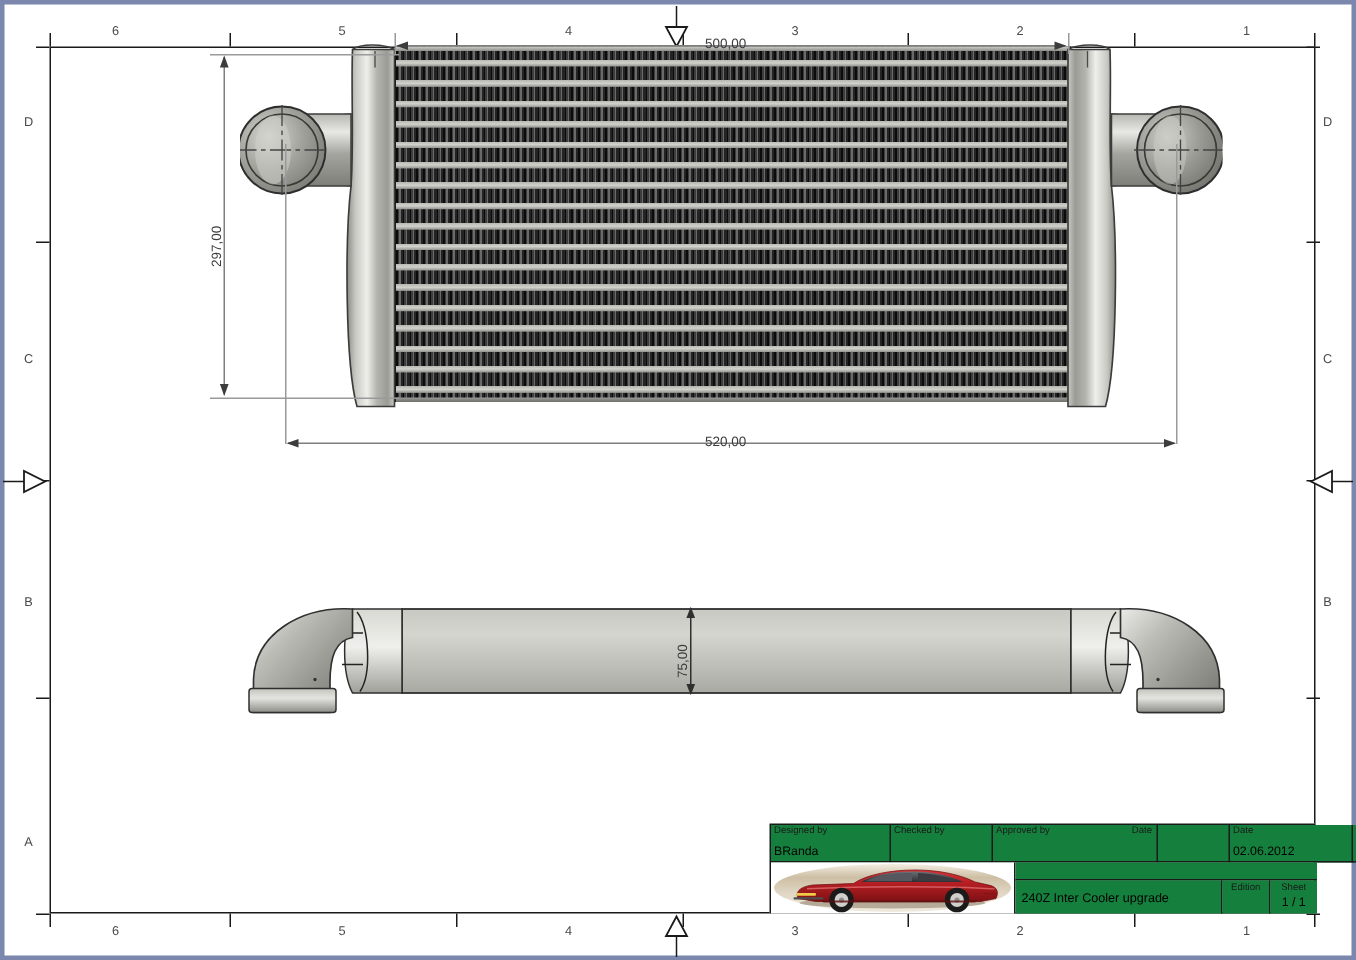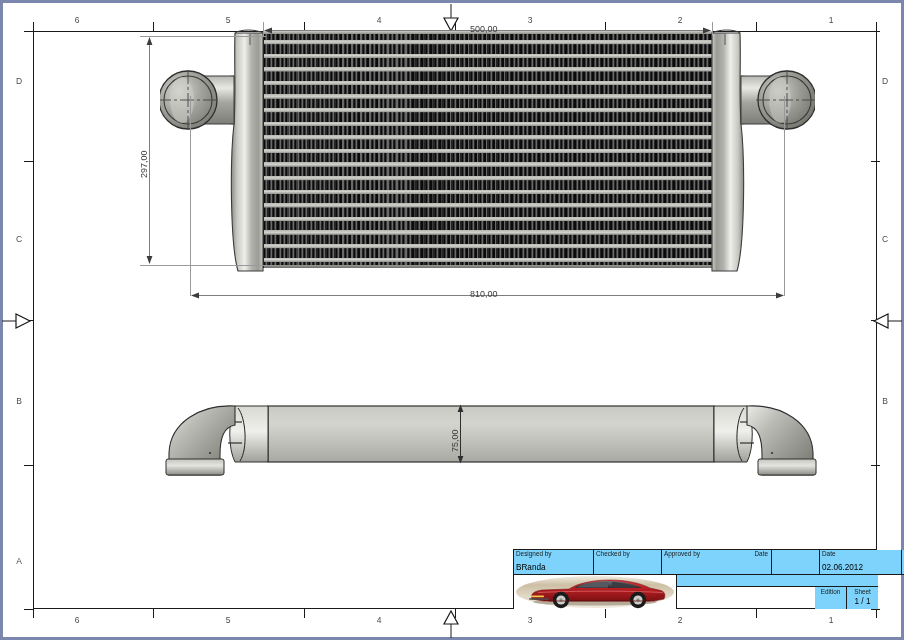--- a/index.html
+++ b/index.html
@@ -149,21 +149,21 @@
     background: #fff;
     font-size: 7.5px;
     color: #1a1a1a;
   }
   .tb-cell {
     position: absolute;
     box-sizing: border-box;
     border-right: 1.1px solid #1a1a1a;
     border-bottom: 1.1px solid #1a1a1a;
     overflow: hidden;
-    background: #7dd3fc;
+    background: #15803d;
   }
   .tb-cell.nb-r { border-right: none; text-decoration: underline; }
   .tb-cell.nb-b { border-bottom: none; }
   .tb-lab {
     position: absolute;
     top: 1px; left: 2px;
     font-size: 6.4px;
     color: #1a1a1a;
     line-height: 1;
     white-space: nowrap;
@@ -411,21 +411,21 @@
   </div>
 
   <div>
     <div class="extline" style="left:190px; top:96px;  height:200px;"></div>
     <div class="extline" style="left:784px; top:96px;  height:200px;"></div>
     <svg class="arrow-svg" style="left:190px; top:291px;" width="595" height="9">
       <line x1="2" y1="4.5" x2="593" y2="4.5" stroke="#7e7e7e" stroke-width="1"></line>
       <polygon points="1,4.5 9,1.6 9,7.4" fill="#3c3c3c"></polygon>
       <polygon points="594,4.5 586,1.6 586,7.4" fill="#3c3c3c"></polygon>
     </svg>
-    <div class="dimtext" style="left:470px; top:289px;">810,00</div>
+    <div class="dimtext" style="left:470px; top:289px;">520,00</div>
   </div>
 
   <svg class="side-view" style="left:160px; top:385px;" width="660" height="100">
     <defs>
       <linearGradient id="coreSide" x1="0" y1="0" x2="0" y2="1">
         <stop offset="0%" stop-color="#c9c9c4"></stop>
         <stop offset="30%" stop-color="#d5d5d0"></stop>
         <stop offset="70%" stop-color="#bdbdb8"></stop>
         <stop offset="100%" stop-color="#a9a9a4"></stop>
       </linearGradient>
@@ -550,20 +550,23 @@
         <circle cx="124" cy="25" r="8.2" fill="#1b1b1b"></circle>
         <circle cx="124" cy="25" r="4.6" fill="#cfcfcb"></circle>
         <circle cx="124" cy="25" r="1.7" fill="#8e8e8a"></circle>
 
         <path d="M 33,25.4 L 138,25.4 L 136,26.6 L 35,26.6 Z" fill="#5e0d10" opacity="0.8"></path>
       </svg>
     </div>
 
     <div class="tb-cell nb-b" style="left:163px; top:25px; width:0px; height:0px; border:none;"></div>
     <div class="tb-cell" style="left:163px; top:25px; width:201px; height:12px; border-right:none;"></div>
+    <div class="tb-cell nb-b" style="left:163px; top:37px; width:138px; height:22px;">
+      <span class="tb-title-text">240Z Inter Cooler upgrade</span>
+    </div>
     <div class="tb-cell nb-b" style="left:301px; top:37px; width:32px; height:22px;">
       <span class="tb-lab-c">Edition</span>
       <span class="tb-val-c"></span>
     </div>
     <div class="tb-cell nb-b nb-r" style="left:333px; top:37px; width:31px; height:22px;">
       <span class="tb-lab-c">Sheet</span>
       <span class="tb-val-c">1 / 1</span>
     </div>
   </div>
 

